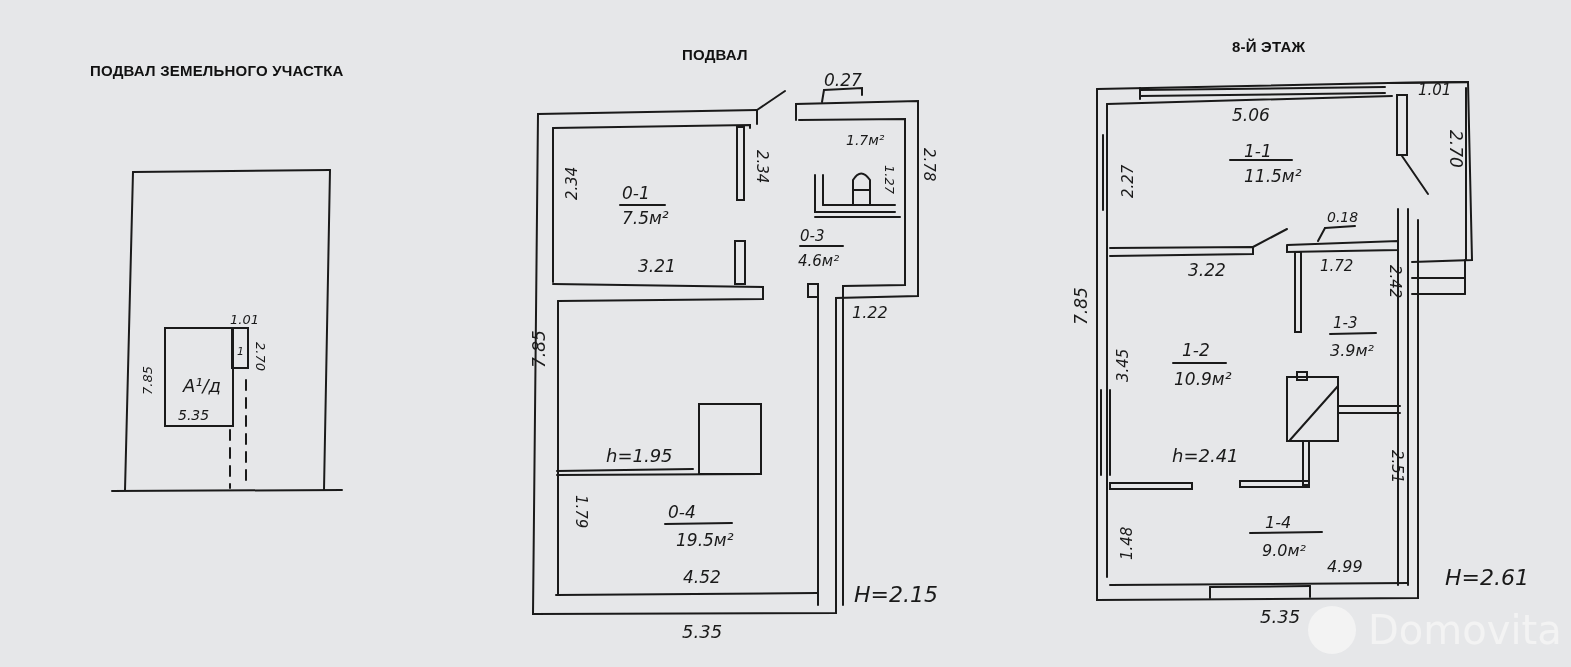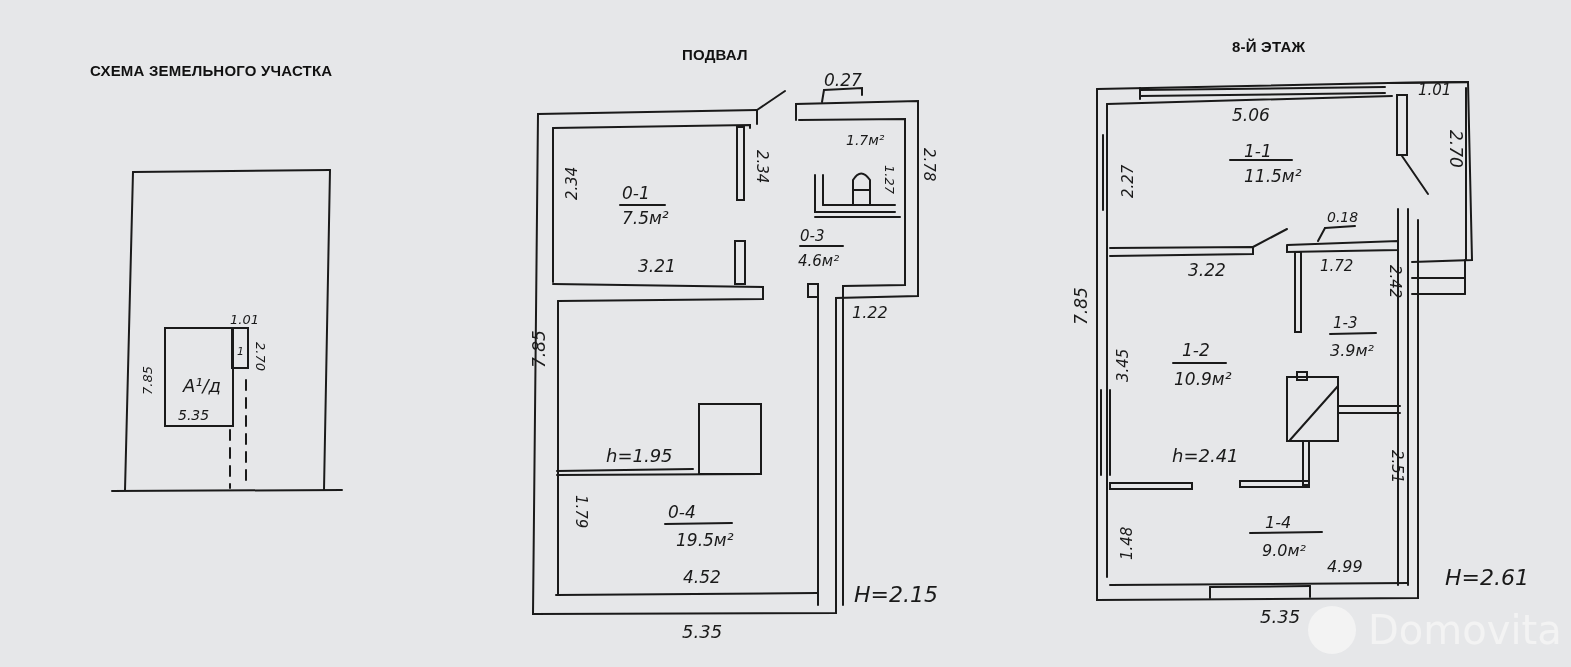--- a/index.html
+++ b/index.html
@@ -7,21 +7,21 @@
   .title{position:absolute;font-family:"Liberation Sans",sans-serif;font-weight:bold;font-size:15px;color:#111;letter-spacing:0.2px;}
   svg{position:absolute;left:0;top:0;}
   .hw{font-family:"DejaVu Sans",sans-serif;font-style:italic;fill:#1a1a1a;}
   .wm{position:absolute;left:1308px;top:606px;display:flex;align-items:center;}
   .wm-dot{width:48px;height:48px;border-radius:50%;background:#f4f4f4;opacity:.9;}
   .wm-text{font-family:"DejaVu Sans",sans-serif;font-size:40px;color:#f4f4f4;opacity:.95;margin-left:12px;}
 </style>
 </head>
 <body>
 
-<div class="title" style="left:90px;top:62px;">СХЕМА ЗЕМЕЛЬНОГО УЧАСТКА</div>
+<div class="title" style="left:90px;top:62px;">ПОДВАЛ ЗЕМЕЛЬНОГО УЧАСТКА</div>
 <div class="title" style="left:682px;top:46px;">ПОДВАЛ</div>
 <div class="title" style="left:1232px;top:38px;">8-Й ЭТАЖ</div>
 
 <svg width="1571" height="667" viewBox="0 0 1571 667">
   <g stroke="#1a1a1a" stroke-width="2" fill="none" stroke-linecap="round">
 
     <g>
       <line x1="133" y1="172" x2="330" y2="170"></line>
       <line x1="133" y1="172" x2="125" y2="490"></line>
       <line x1="330" y1="170" x2="324" y2="490"></line>

